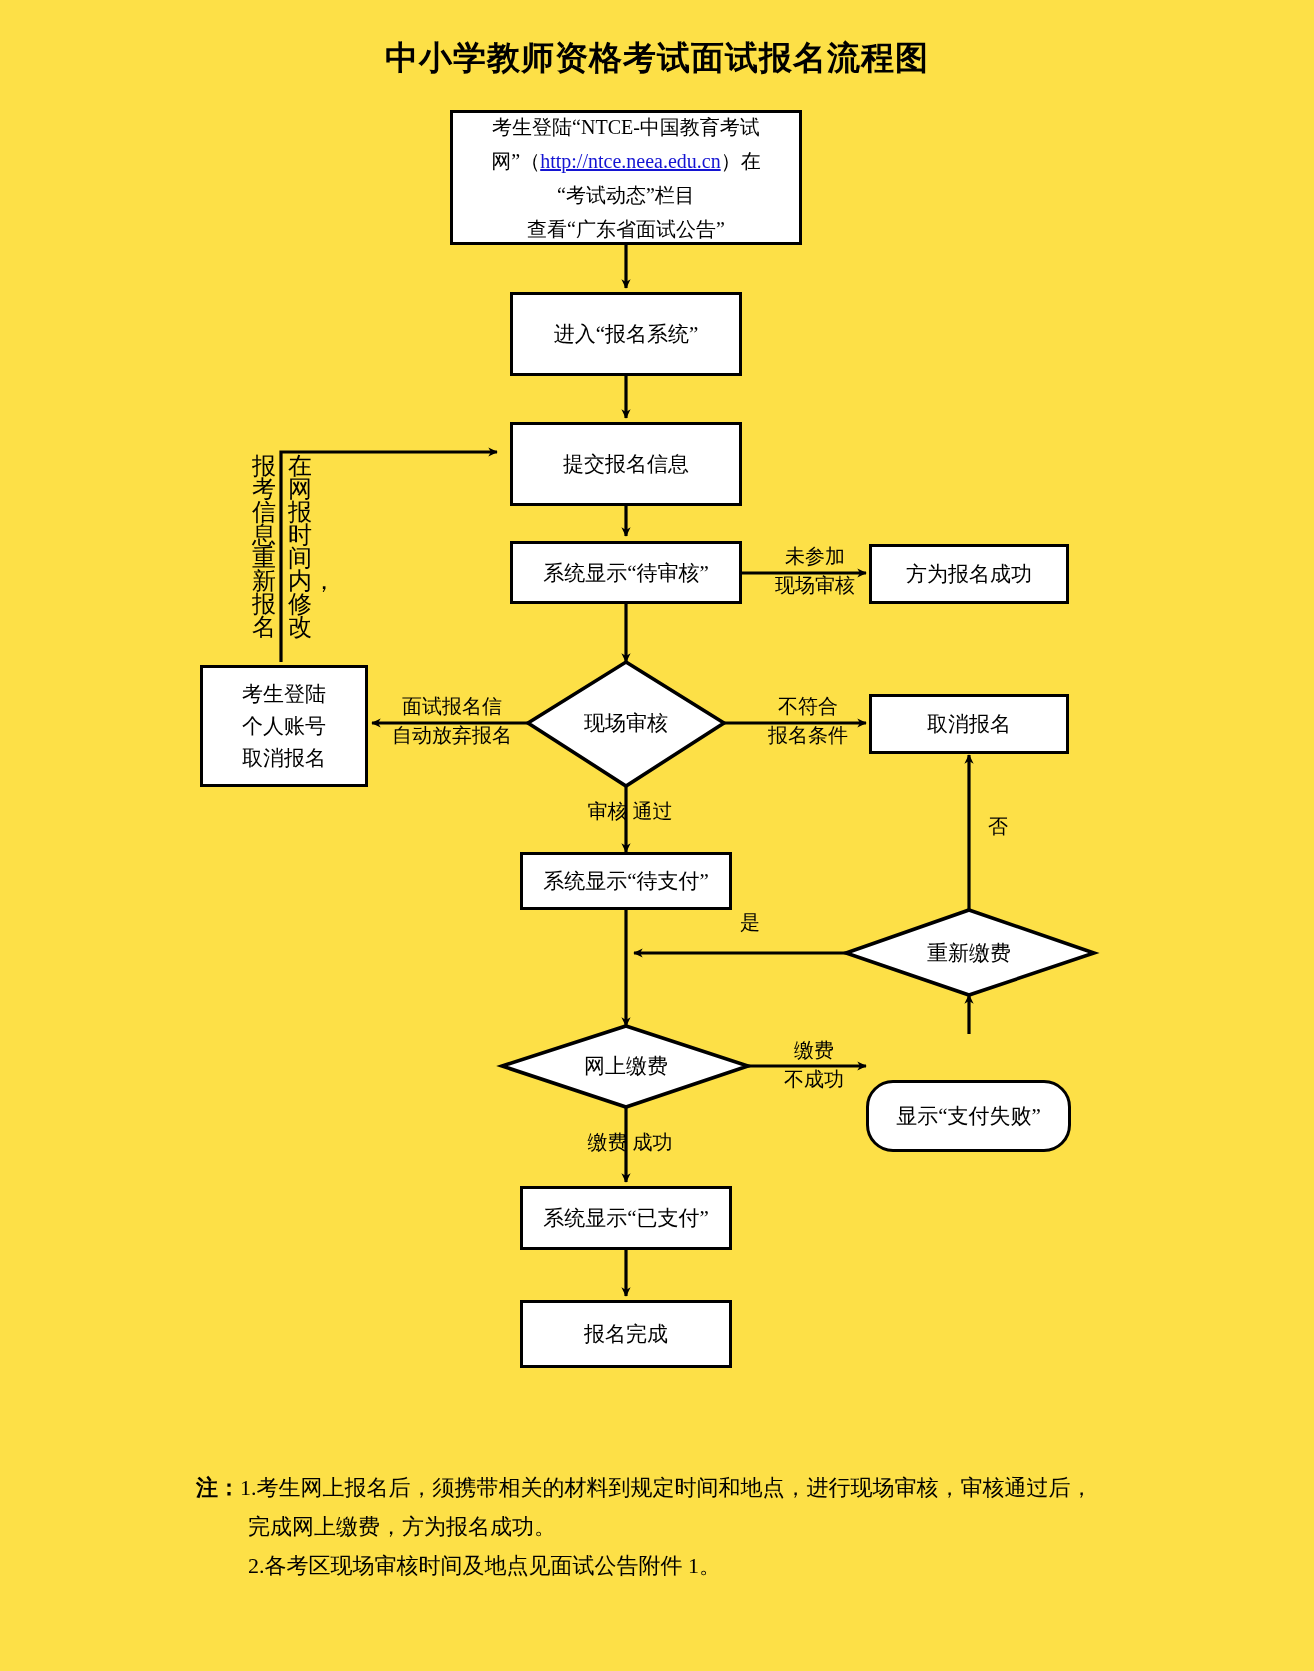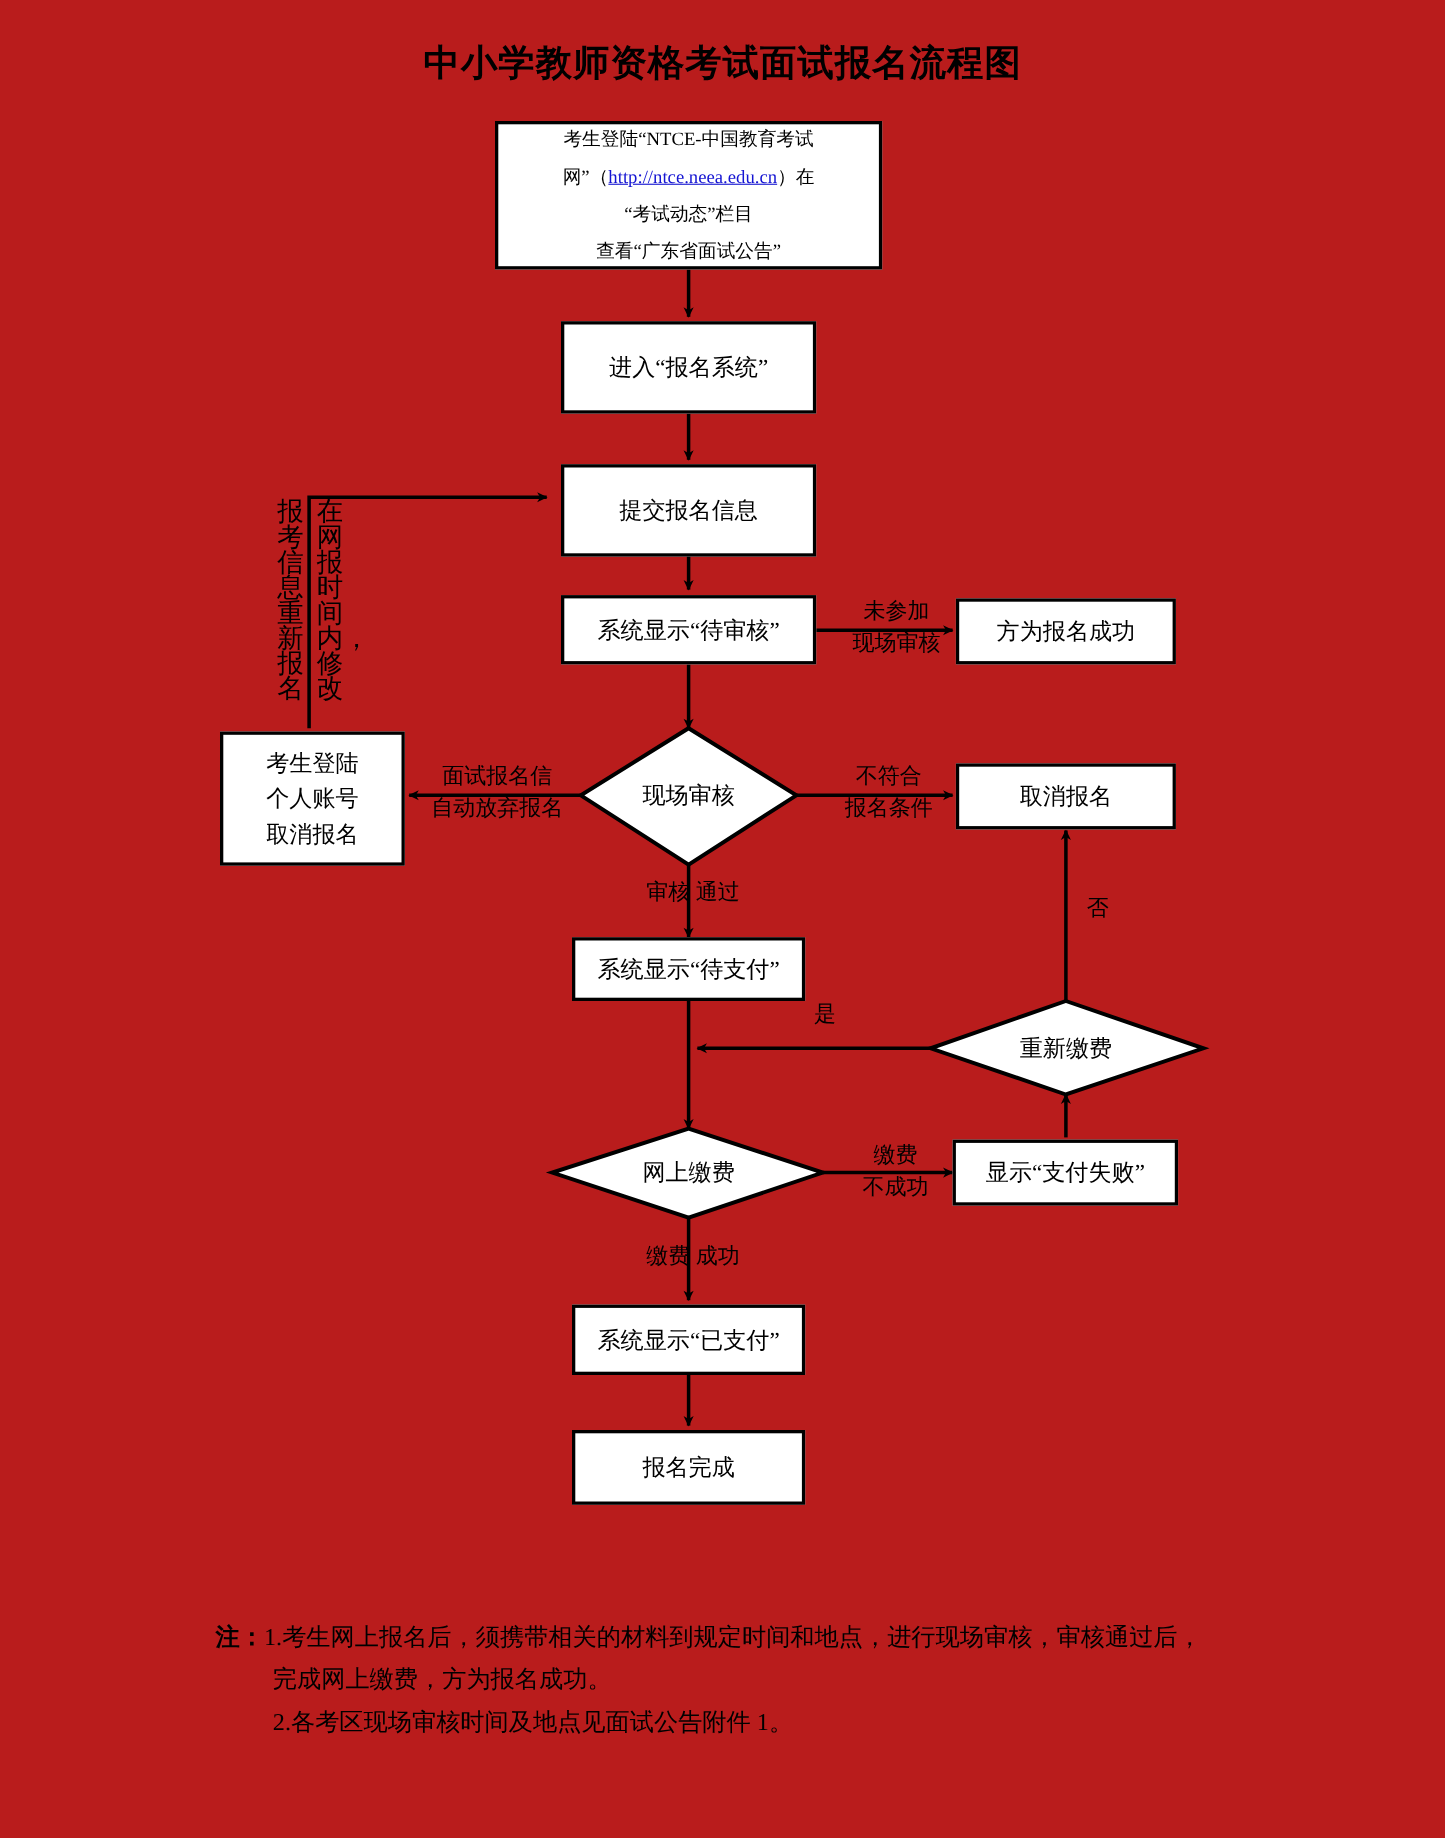--- a/index.html
+++ b/index.html
@@ -9,21 +9,21 @@
   }
   body {
     font-family: "Liberation Serif", "DejaVu Serif", serif;
     color: #000000;
   }
   #page {
     position: relative;
     width: 1314px;
     height: 1671px;
     overflow: hidden;
-    background: #b91c1c;
+    background: #fde047;
     text-decoration: underline;
   }
   
   #title {
     position: absolute;
     left: 0;
     top: 36px;
     width: 1314px;
     text-align: center;
     font-size: 33px;
@@ -51,21 +51,21 @@
     background: #ffffff;
   }
   .rect {
     border: 3px solid #000000;
   }
   .rect .txt {
     font-size: 21px;
     line-height: 32px;
     padding: 0 8px;
   }
-  .big .txt { font-size: 17px; line-height: 34px; }
+  .big .txt { font-size: 20px; line-height: 34px; }
   .link {
     color: #1414d2;
     text-decoration: underline;
   }
   
   .diamond-label {
     position: absolute;
     display: flex;
     align-items: center;
     justify-content: center;
@@ -211,21 +211,21 @@
   </div>
 
   <div class="diamond-label" style="left:899px; top:933px; width:140px; height:40px;">
     <span>重新缴费</span>
   </div>
 
   <div class="diamond-label" style="left:556px; top:1046px; width:140px; height:40px;">
     <span>网上缴费</span>
   </div>
 
-  <div class="node rect" style="left:866px; top:1036px; width:205px; height:60px;">
+  <div class="node rect" style="left:866px; top:1080px; width:205px; height:72px;border-radius:27px;">
     <div class="txt">显示“支付失败”</div>
   </div>
 
   <div class="node rect" style="left:520px; top:1186px; width:212px; height:64px;text-align:center;">
     <div class="txt">系统显示“已支付”</div>
   </div>
 
   <div class="node rect" style="left:520px; top:1300px; width:212px; height:68px;">
     <div class="txt">报名完成</div>
   </div>

